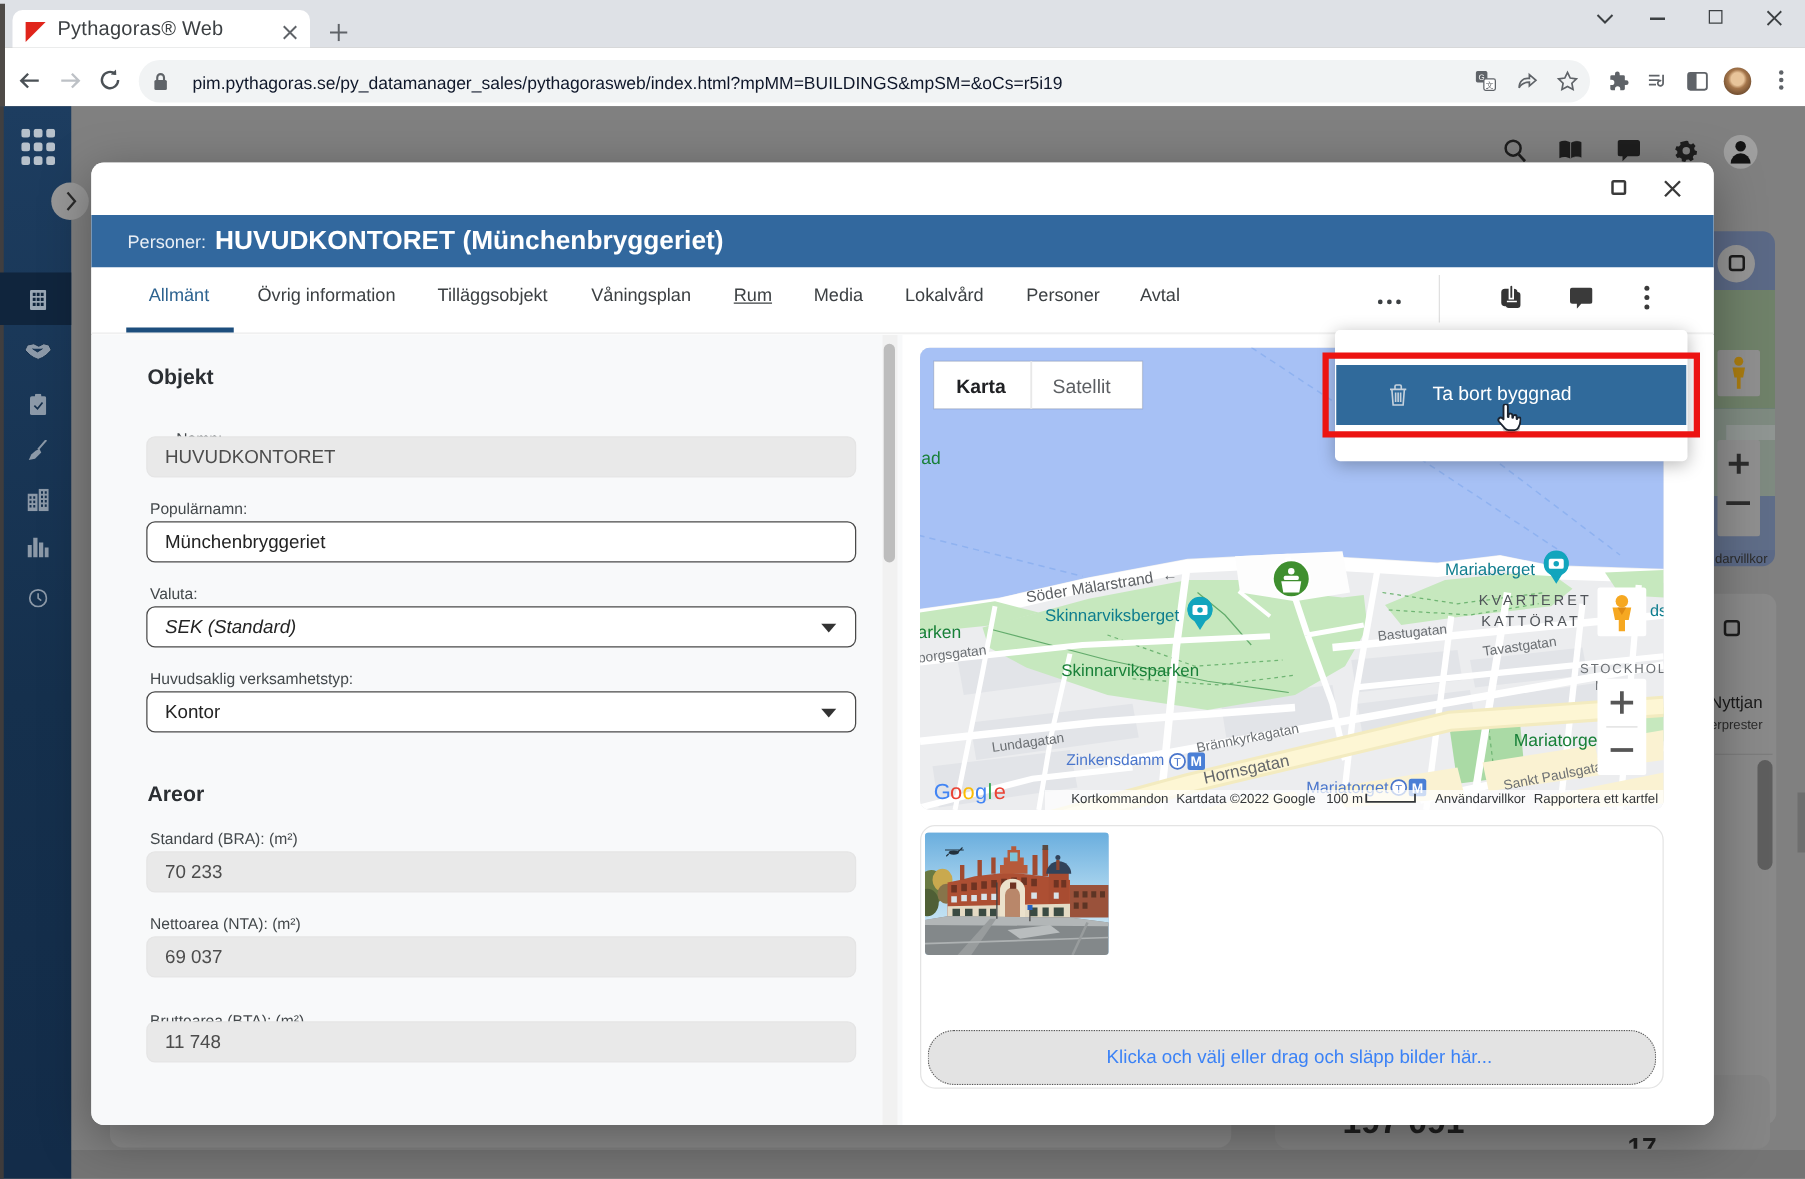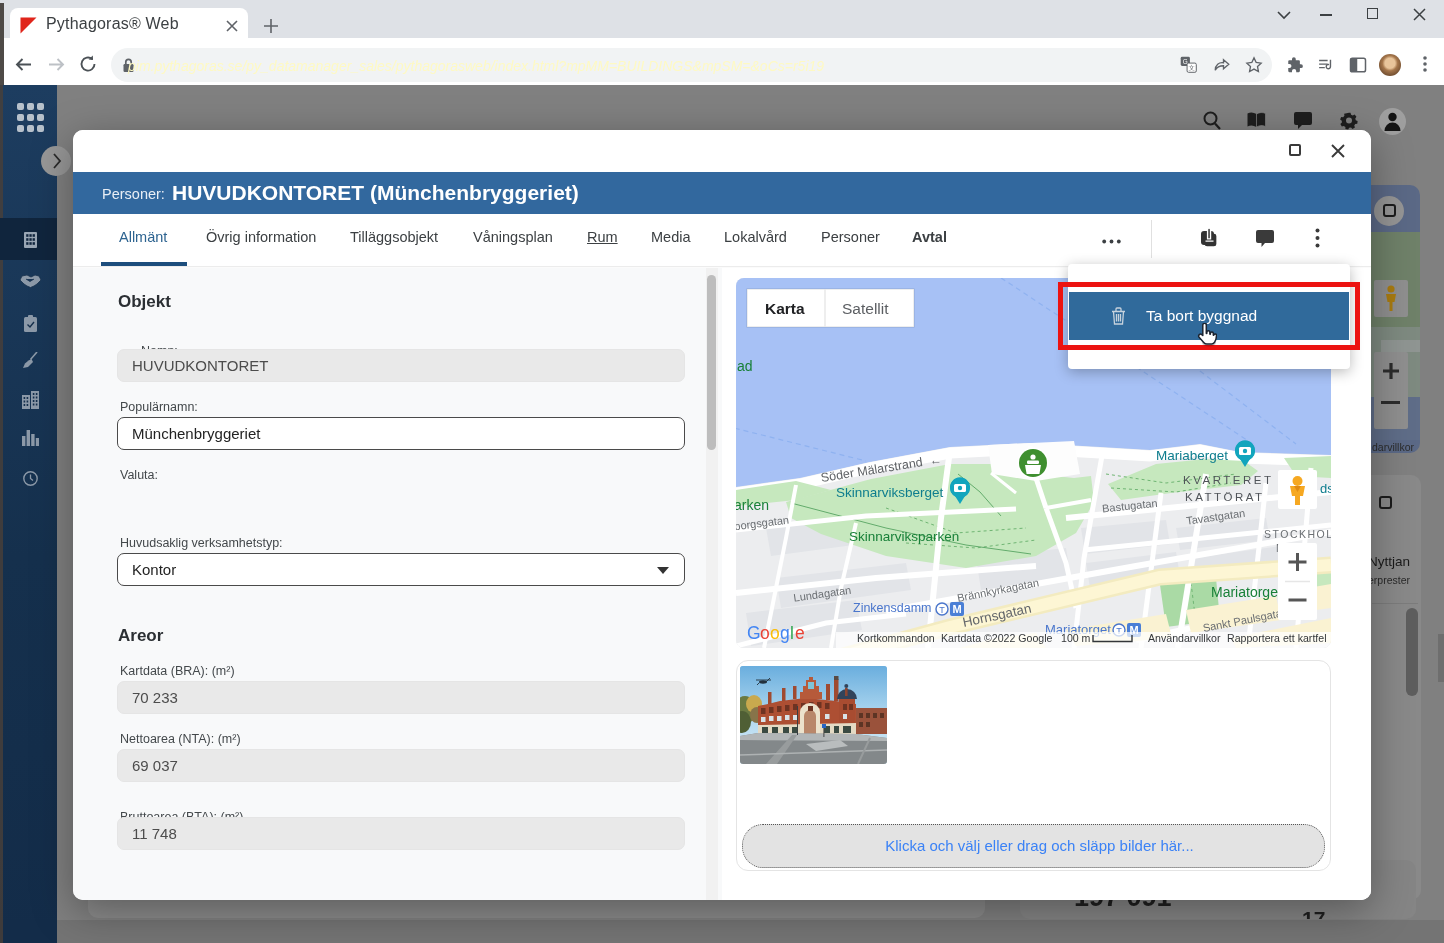--- a/index.html
+++ b/index.html
@@ -52,21 +52,21 @@
     </svg>
   <svg class="abs" style="left:79px;top:55px;" width="18" height="18" viewBox="0 0 18 18">
       <path d="M15.5 9 A6.5 6.5 0 1 1 13.2 4.1" stroke="#4b5156" stroke-width="1.9" fill="none"></path>
       <path d="M13.8 0.5 L14 5 L9.6 4.6 Z" fill="#4b5156"></path>
     </svg>
   <div class="abs" style="left:111px;top:48px;width:1161px;height:34px;background:#f1f3f4;border-radius:17px;"></div>
   <svg class="abs" style="left:122px;top:58px;" width="13" height="15" viewBox="0 0 13 15">
       <rect x="1.5" y="6" width="10" height="8" rx="1.2" fill="#5f6368"></rect>
       <path d="M3.8 6 V4 a2.7 2.7 0 0 1 5.4 0 V6" stroke="#5f6368" stroke-width="1.7" fill="none"></path>
     </svg>
-  <div class="abs" style="left:128px;top:58px;font-size:14px;color:#fef9c3;font-style:italic;">pim.pythagoras.se/py_datamanager_sales/pythagorasweb/index.html?mpMM=BUILDINGS&amp;mpSM=&amp;oCs=r5i19</div>
+  <div class="abs" style="left:154px;top:58px;font-size:14px;color:#0f172a;">pim.pythagoras.se/py_datamanager_sales/pythagorasweb/index.html?mpMM=BUILDINGS&amp;mpSM=&amp;oCs=r5i19</div>
 
   <svg class="abs" style="left:1180px;top:56px;" width="17" height="17" viewBox="0 0 24 24">
       <rect x="1" y="1" width="13" height="13" rx="2" fill="#5f6368"></rect>
       <text x="7.5" y="11" font-size="9" fill="#fff" text-anchor="middle" font-family="Liberation Sans">G</text>
       <rect x="10" y="10" width="13" height="13" rx="2" fill="#fff" stroke="#5f6368" stroke-width="1.4"></rect>
       <text x="16.5" y="20" font-size="9" fill="#5f6368" text-anchor="middle" font-family="Liberation Sans">文</text>
     </svg>
   <svg class="abs" style="left:1213px;top:56px;" width="18" height="18" viewBox="0 0 24 24">
       <path d="M14 5 L21 11 L14 17 V13 C8 13 5 15 3 19 C3 12 8 8 14 9 Z" fill="none" stroke="#5f6368" stroke-width="1.8"></path>
     </svg>
@@ -245,21 +245,21 @@
 
     <div class="abs" style="left:0;top:84px;width:1298px;height:53px;background:#fff;border-bottom:1px solid #ececec;"></div>
     <div class="abs tab" style="left:46px;top:99px;color:#2d6390;">Allmänt</div>
     <div class="abs tab" style="left:133px;top:99px;">Övrig information</div>
     <div class="abs tab" style="left:277px;top:99px;">Tilläggsobjekt</div>
     <div class="abs tab" style="left:400px;top:99px;">Våningsplan</div>
     <div class="abs tab" style="left:514px;top:99px;text-decoration:underline;">Rum</div>
     <div class="abs tab" style="left:578px;top:99px;">Media</div>
     <div class="abs tab" style="left:651px;top:99px;">Lokalvård</div>
     <div class="abs tab" style="left:748px;top:99px;">Personer</div>
-    <div class="abs tab" style="left:839px;top:99px;font-weight:bold;">Avtal</div>
+    <div class="abs tab" style="left:839px;top:99px;">Avtal</div>
     <div class="abs" style="left:28px;top:132px;width:86px;height:4px;background:#1d4e7d;"></div>
     <svg class="abs" style="left:1029px;top:109px;" width="20" height="5" viewBox="0 0 20 5">
         <circle cx="2.2" cy="2.5" r="1.9" fill="#3c4043"></circle>
         <circle cx="9.5" cy="2.5" r="1.9" fill="#3c4043"></circle>
         <circle cx="16.8" cy="2.5" r="1.9" fill="#3c4043"></circle>
       </svg>
     <div class="abs" style="left:1078px;top:90px;width:1px;height:38px;background:#e0e0e0;"></div>
 
     <svg class="abs" style="left:1127px;top:95px;" width="19" height="25" viewBox="0 0 19 25">
         <rect x="4" y="8" width="13" height="14" rx="3" fill="#333" stroke="#fff" stroke-width="1.3"></rect>
@@ -286,29 +286,35 @@
     <div class="abs" style="left:45px;top:162px;font-size:17px;font-weight:bold;color:#2b2f33;">Objekt</div>
     <div class="abs lbl" style="left:47px;top:214px;margin-left:21px;">Namn:</div>
     <div class="abs inp dis" style="left:44px;top:219px;">
         <span>HUVUDKONTORET</span>
       </div>
     <div class="abs lbl" style="left:47px;top:270px;">Populärnamn:</div>
     <div class="abs inp ena" style="left:44px;top:287px;">
         <span>Münchenbryggeriet</span>
       </div>
     <div class="abs lbl" style="left:47px;top:338px;">Valuta:</div>
+    <div class="abs inp ena" style="left:44px;top:355px;">
+        <span style="font-style:italic;">SEK (Standard)</span>
+      <svg style="position:absolute;right:14px;top:12px;" width="14" height="9" viewBox="0 0 14 9">
+          <path d="M1 1 L7 8 L13 1 Z" fill="#333"></path>
+        </svg>
+      </div>
     <div class="abs lbl" style="left:47px;top:406px;">Huvudsaklig verksamhetstyp:</div>
     <div class="abs inp ena" style="left:44px;top:423px;">
         <span>Kontor</span>
       <svg style="position:absolute;right:14px;top:12px;" width="14" height="9" viewBox="0 0 14 9">
           <path d="M1 1 L7 8 L13 1 Z" fill="#333"></path>
         </svg>
       </div>
     <div class="abs" style="left:45px;top:496px;font-size:17px;font-weight:bold;color:#2b2f33;">Areor</div>
-    <div class="abs lbl" style="left:47px;top:534px;">Kartdata (BRA): (m²)</div>
+    <div class="abs lbl" style="left:47px;top:534px;">Standard (BRA): (m²)</div>
     <div class="abs inp dis" style="left:44px;top:551px;">
         <span>70 233</span>
       </div>
     <div class="abs lbl" style="left:47px;top:602px;">Nettoarea (NTA): (m²)</div>
     <div class="abs inp dis" style="left:44px;top:619px;">
         <span>69 037</span>
       </div>
     <div class="abs lbl" style="left:47px;top:670px;margin-top:10px;">Bruttoarea (BTA): (m²)</div>
     <div class="abs inp dis" style="left:44px;top:687px;">
         <span>11 748</span>

